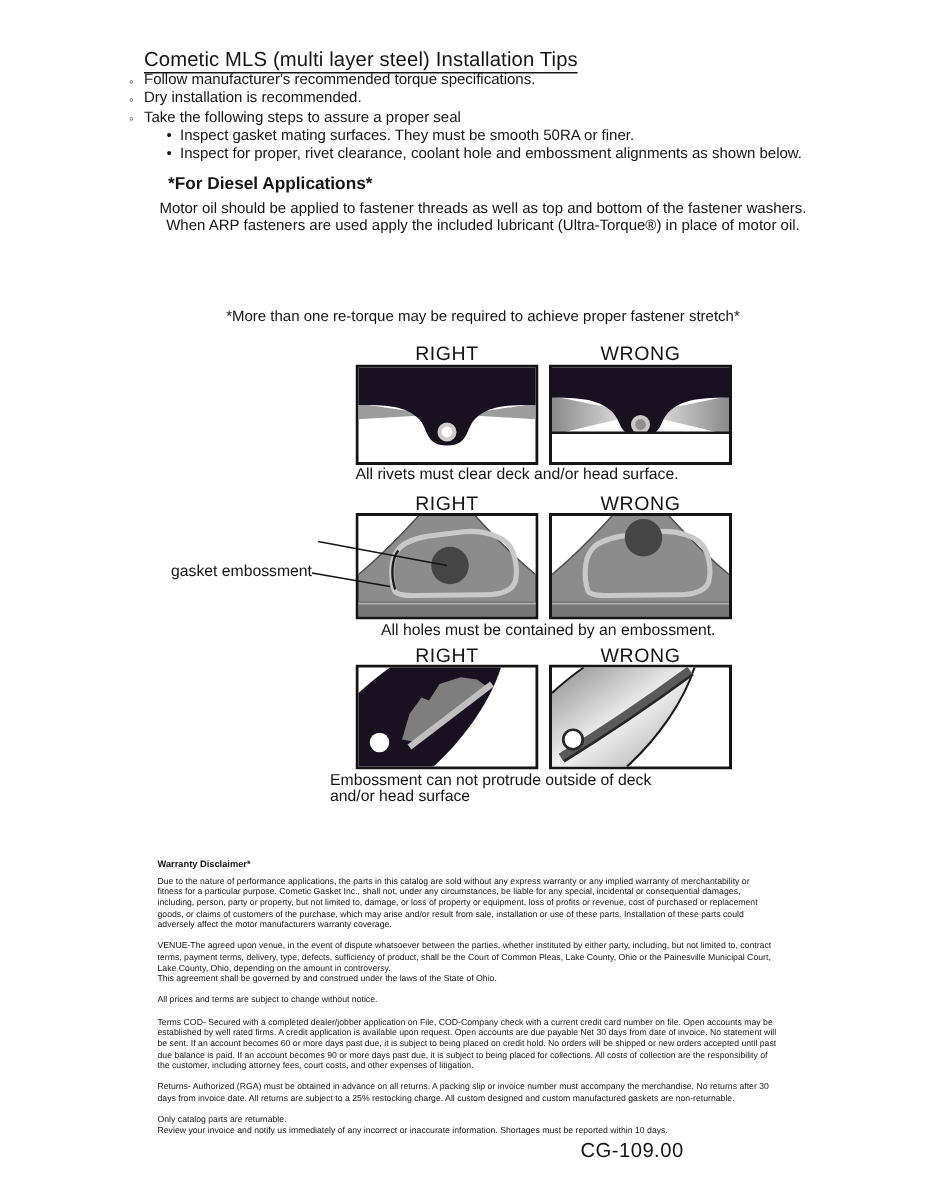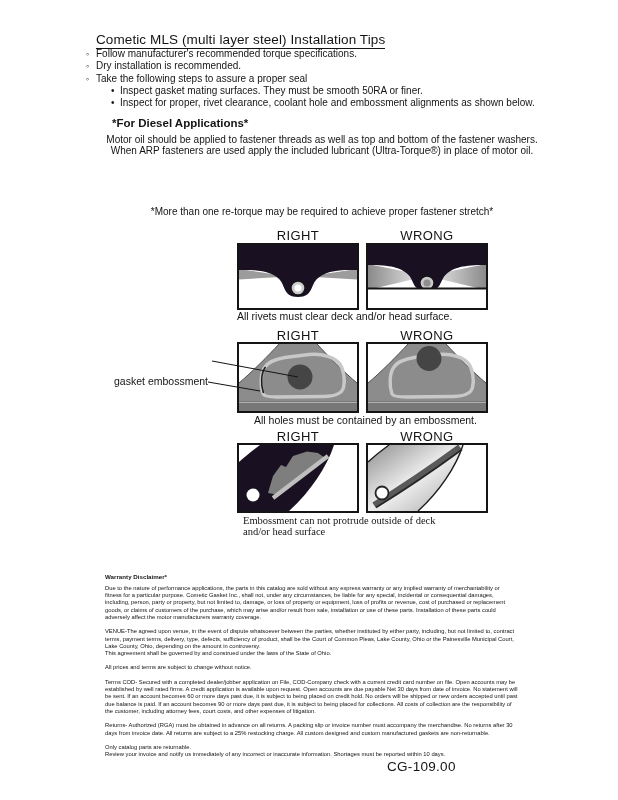--- a/index.html
+++ b/index.html
@@ -180,21 +180,21 @@
       </defs>
       <rect x="1" y="1" width="120" height="68" fill="#ffffff" stroke="#141414" stroke-width="2"></rect>
       <path d="M23,2 L97,2 C90,24 73,49 52,68 L2,68 L2,19 C9,12.5 16,7 23,2 Z" fill="url(#g3w)"></path>
       <path d="M23,2 C16,7 9,12.5 2,19" stroke="#1c1c1c" stroke-width="1.4" fill="none"></path>
       <path d="M97,2 C90,24 73,49 52,68" stroke="#1c1c1c" stroke-width="1.4" fill="none"></path>
       <path d="M8,62 C34,46 64,26 94,4" stroke="#5a5a5a" stroke-width="6" fill="none"></path>
       <path d="M10,64.5 C36,48.5 66,28.5 96,6.5" stroke="#262626" stroke-width="1.8" fill="none"></path>
       <circle cx="16" cy="50" r="6.5" fill="#ffffff" stroke="#262626" stroke-width="1.8"></circle>
     </svg>
   </div>
-  <div class="abs caption" style="left:243px;top:515px;width:240px;font-family:Liberation Serif, serif;">
+  <div class="abs caption" style="left:220px;top:515px;width:240px;">
     <div>Embossment can not protrude outside of deck</div>
     <div>and/or head surface</div>
   </div>
 
   <div class="abs warranty">
     <div class="wh">Warranty Disclaimer*</div>
     <p>Due to the nature of performance applications, the parts in this catalog are sold without any express warranty or any implied warranty of merchantability or fitness for a particular purpose.  Cometic Gasket Inc., shall not, under any circumstances, be liable for any special, incidental or consequential damages, including, person, party or property, but not limited to, damage, or loss of property or equipment, loss of profits or revenue, cost of purchased or replacement goods, or claims of customers of the purchase, which may arise and/or result from sale, installation or use of these parts.  Installation of these parts could adversely affect the motor manufacturers warranty coverage.</p>
     <p class="tight">VENUE-The agreed upon venue, in the event of dispute whatsoever between the parties, whether instituted by either party, including, but not limited to, contract terms, payment terms, delivery, type, defects, sufficiency of product, shall be the Court of Common Pleas, Lake County, Ohio or the Painesville Municipal Court, Lake County, Ohio, depending on the amount in controversy.</p>
     <p>This agreement shall be governed by and construed under the laws of the State of Ohio.</p>
     <p>All prices and terms are subject to change without notice.</p>

